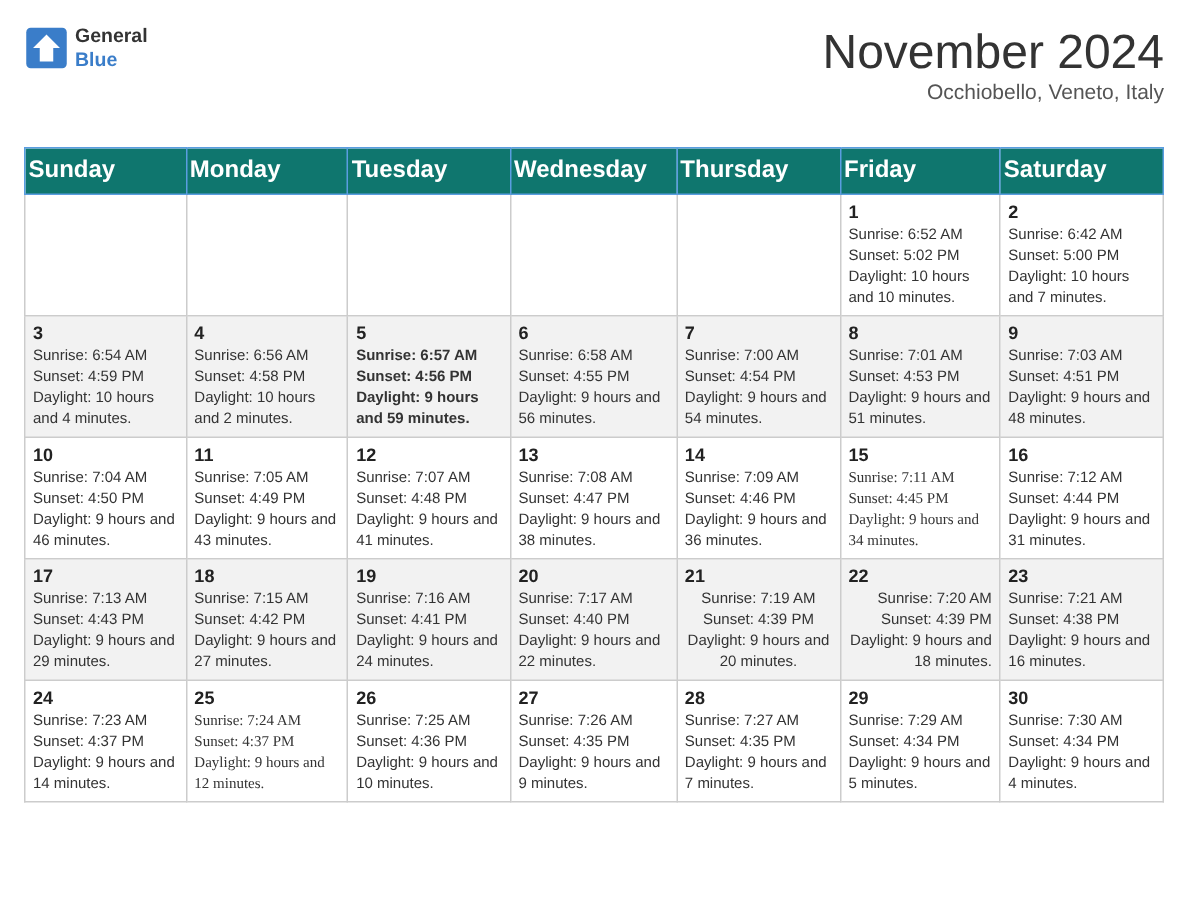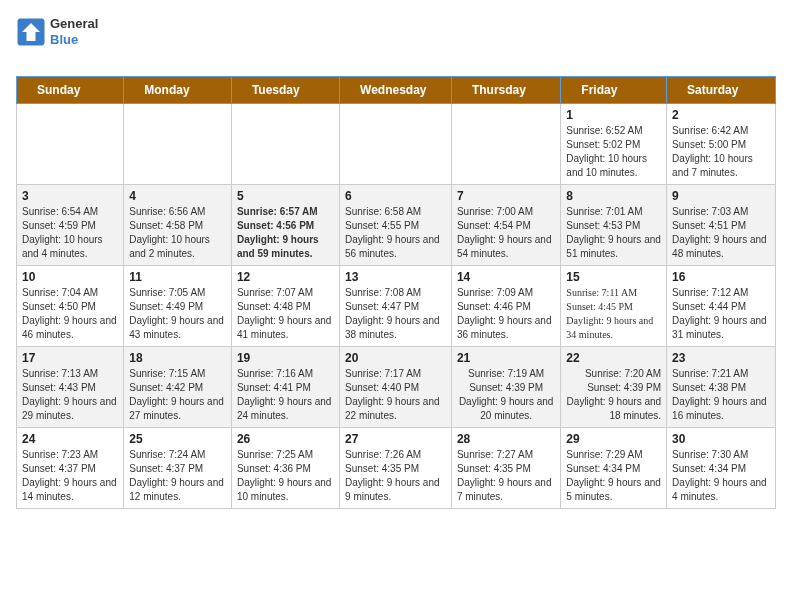--- a/index.html
+++ b/index.html
@@ -45,25 +45,25 @@
     .location {
       font-size: 14px;
       color: #555;
     }
     .calendar {
       width: 100%;
       border-collapse: collapse;
       font-size: 11px;
     }
     .calendar thead tr th {
-      background-color: #a16207;
+      background-color: #0f766e;
       color: #fff;
-      padding: 6px 20px;
+      padding: 6px 2px;
       text-align: left;
-      font-size: 12px;
+      font-size: 16px;
       font-weight: bold;
       border: 1px solid #5a9de0;
     }
     .calendar tbody tr td {
       border: 1px solid #ccc;
       vertical-align: top;
       padding: 4px 5px;
       width: 113px;
       min-height: 80px;
       background: #fff;
@@ -94,20 +94,22 @@
     <svg class="logo-icon" viewBox="0 0 40 40">
       <rect x="2" y="2" width="36" height="36" rx="4" fill="#3a7dc9"></rect>
       <polygon points="20,8 32,20 26,20 26,32 14,32 14,20 8,20" fill="white"></polygon>
     </svg>
     <div class="logo-text">
       <span>General</span>
       <span style="color:#3a7dc9;">Blue</span>
     </div>
   </div>
   <div class="title-area">
+    <div class="month-title">November 2024</div>
+    <div class="location">Occhiobello, Veneto, Italy</div>
   </div>
 </div>
 
 <table class="calendar">
   <thead>
     <tr>
     <th>Sunday</th>
         <th>Monday</th>
         <th>Tuesday</th>
         <th>Wednesday</th>
@@ -270,21 +272,21 @@
       </tr>
       <tr>
         <td>
           <div class="day-number">24</div>
           <div class="day-info" style="white-space: pre-line;">Sunrise: 7:23 AM
 Sunset: 4:37 PM
 Daylight: 9 hours and 14 minutes.</div>
         </td>
         <td>
           <div class="day-number">25</div>
-          <div class="day-info" style="white-space: pre-line;">Sunrise: 7:24 AM
+          <div class="day-info" style="white-space: pre-line; font-family: Liberation Serif, serif;">Sunrise: 7:24 AM
 Sunset: 4:37 PM
 Daylight: 9 hours and 12 minutes.</div>
         </td>
         <td>
           <div class="day-number">26</div>
           <div class="day-info" style="white-space: pre-line;">Sunrise: 7:25 AM
 Sunset: 4:36 PM
 Daylight: 9 hours and 10 minutes.</div>
         </td>
         <td>

